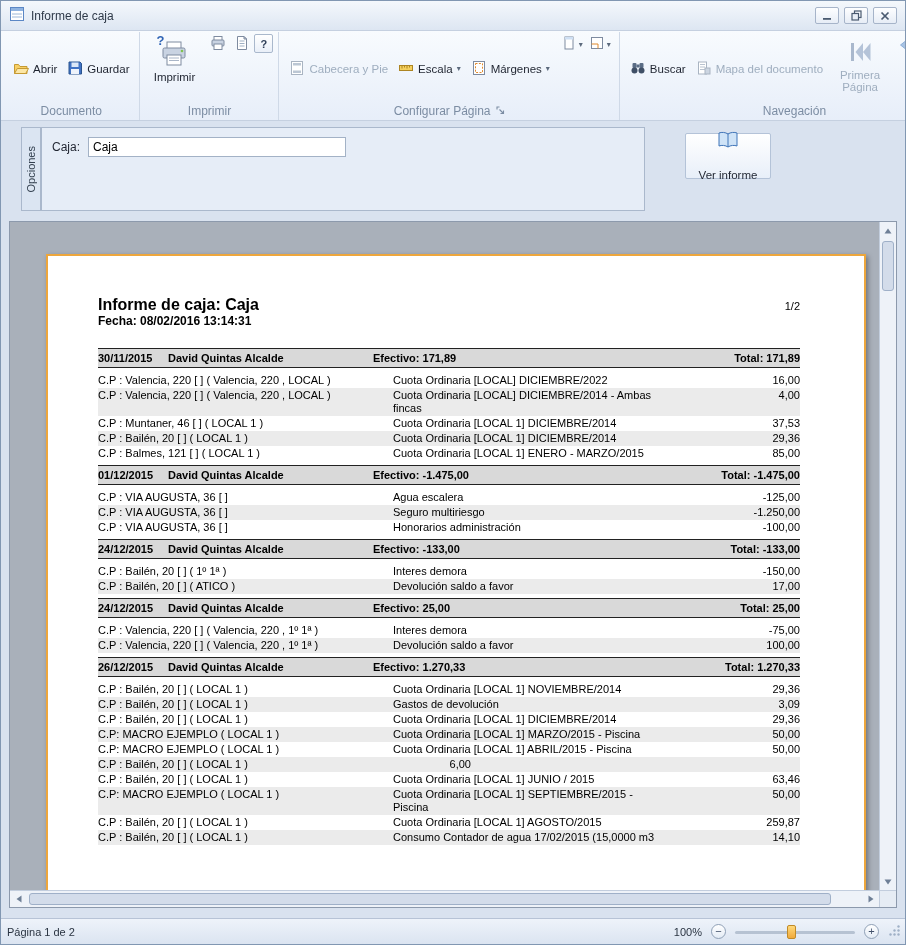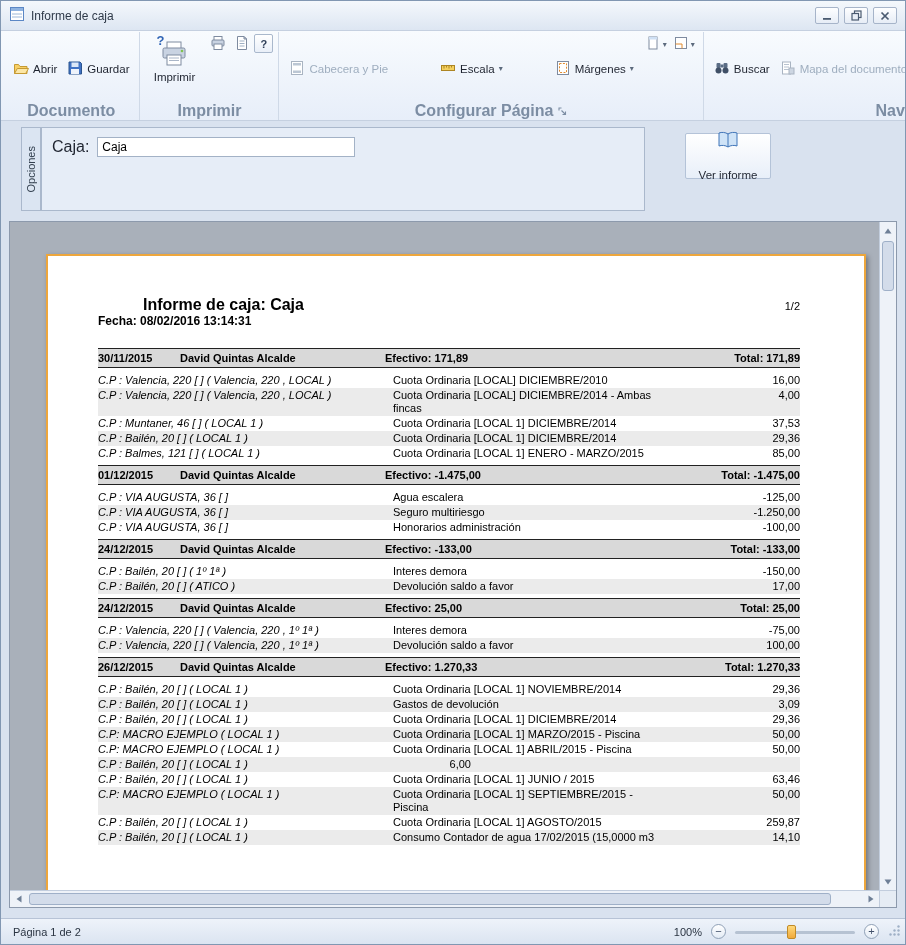--- a/index.html
+++ b/index.html
@@ -38,27 +38,27 @@
   .ribbon {
     flex: 0 0 90px;
     display: flex; align-items: stretch;
     background: linear-gradient(#f8fbfe, #e7eef9);
     border-bottom: 1px solid #c5d0e0;
     padding: 1px 0 0 2px;
   }
   .rgroup { display: flex; flex-direction: column; border-right: 1px solid #cfd9e7; padding: 2px 5px 1px; }
   .rbody { flex: 1 1 auto; display: flex; align-items: stretch; gap: 3px; }
   .rlabel {
-    flex: 0 0 16px; font-size: 16px; color: #7c8da3;
+    flex: 0 0 16px; font-size: 12px; color: #7c8da3;
     line-height: 14px; white-space: nowrap; padding: 0 3px;
-    display: flex; align-items: center; justify-content: center; gap: 5px; font-weight: bold;
+    display: flex; align-items: center; justify-content: center; gap: 5px;
   }
   .vstack { display: flex; }
   .around { justify-content: space-around; }
-  .between { justify-content: space-between; padding: 2px 0; gap: 42px; }
+  .between { justify-content: space-between; padding: 2px 0; }
 
   .rbtn {
     display: flex; align-items: center; gap: 4px;
     padding: 2px 4px; border: 1px solid transparent; border-radius: 2px;
     font-size: 11.5px; color: #1f2430; white-space: nowrap;
   }
   .rbig {
     display: flex; flex-direction: column; align-items: center;
     gap: 2px; width: 58px; padding: 4px 2px 2px;
     border: 1px solid transparent; border-radius: 2px;
@@ -94,21 +94,21 @@
   }
   .opt-tab span {
     writing-mode: vertical-rl; transform: rotate(180deg);
     font-size: 11px; color: #33404f;
   }
   .params {
     position: absolute; left: 40px; top: 6px; width: 604px; height: 84px;
     border: 1px solid #aab8cc; background: #e6edf7;
     padding: 9px 10px; display: flex; align-items: flex-start; gap: 8px;
   }
-  .params label { font-size: 16px; color: #1f2430; line-height: 20px; }
+  .params label { font-size: 12px; color: #1f2430; line-height: 20px; }
   .caja-input {
     width: 258px; height: 20px; border: 1px solid #a3b2c6;
     font-size: 12px; padding: 0 4px; font-family: inherit; background: #fff;
   }
   .verinforme {
     position: absolute; left: 684px; top: 12px; width: 86px; height: 46px;
     border: 1px solid #b4c3d8; border-radius: 2px;
     background: linear-gradient(#ffffff, #e8eff9);
     display: flex; flex-direction: column; align-items: center; justify-content: center;
     gap: 18px; font-size: 11.5px; color: #1f2430;
@@ -118,40 +118,40 @@
   .preview {
     flex: 1 1 auto; margin: 0 8px; position: relative;
     background: #a9b0ba; border: 1px solid #8c99ac; overflow: hidden;
   }
   .page {
     position: absolute; left: 36px; top: 32px; width: 820px; height: 1400px;
     background: #fff; border: 2px solid #eda63c;
     box-shadow: 2px 2px 5px rgba(0,0,0,.35);
   }
   .page-inner { padding: 40px 64px 30px 50px; color: #000; }
-  .rtitle-row { display: flex; align-items: baseline; margin-left: 45px; }
+  .rtitle-row { display: flex; align-items: baseline; }
   .rtitle { font-size: 16px; font-weight: bold; margin: 0; }
   .rpageind { margin-left: auto; font-size: 11px; }
   .rfecha { font-size: 12px; font-weight: bold; }
   .rtable { margin-top: 20px; font-size: 11px; }
 
   .tg-header {
     display: flex; align-items: center;
     background: #d9d9d9;
     border-top: 1px solid #222; border-bottom: 1px solid #222;
     font-weight: bold; padding: 3px 0; margin: 4px 0 5px;
   }
   .tg-header > div { padding-right: 6px; }
-  .h-date { width: 82px; }
+  .h-date { width: 70px; }
   .h-name { width: 205px; }
   .h-efectivo { flex: 1; }
   .tg-header .h-total { padding-right: 0; white-space: nowrap; }
   .trow { display: flex; align-items: flex-start; padding: 1px 0; line-height: 13px; }
   .trow.alt { background: #ebebeb; }
-  .c-prop { width: 295px; padding-right: 21px; font-style: italic; }
+  .c-prop { width: 295px; padding-right: 21px; }
   .c-concept { flex: 1; padding-right: 55px; }
   .c-amount { width: 78px; text-align: right; }
 
   
   .vscroll {
     position: absolute; top: 0; right: 0; width: 17px; bottom: 17px;
     background: #eef2f8; border-left: 1px solid #c2cddd;
   }
   .hscroll {
     position: absolute; left: 0; bottom: 0; right: 17px; height: 17px;
@@ -174,21 +174,21 @@
     position: absolute; right: 0; bottom: 0; width: 17px; height: 17px;
     background: #e6ecf4; border-left: 1px solid #c2cddd; border-top: 1px solid #c2cddd;
   }
 
   
   .statusbar {
     flex: 0 0 26px; margin-top: 10px;
     border-top: 1px solid #b7c3d6;
     background: linear-gradient(#eef3fa, #dbe4f1);
     display: flex; align-items: center;
-    padding: 0 4px 0 12px; font-size: 11px; color: #2a3442;
+    padding: 0 4px 0 6px; font-size: 11px; color: #2a3442;
   }
   .sb-right { margin-left: auto; display: flex; align-items: center; gap: 9px; }
   .zbtn {
     width: 15px; height: 15px; border: 1px solid #8fa0b6; border-radius: 50%;
     display: flex; align-items: center; justify-content: center;
     font-size: 11px; line-height: 1; color: #41506a;
     background: linear-gradient(#fff, #e3ebf5);
   }
   .zslider { position: relative; width: 120px; height: 16px; }
   .ztrack { position: absolute; left: 0; right: 0; top: 7px; height: 3px; background: #b6c2d2; border-radius: 2px; }
@@ -533,21 +533,21 @@
         <div class="rtable">
             <div class="tgroup">
               <div class="tg-header">
                 <div class="h-date">30/11/2015</div>
                 <div class="h-name">David Quintas Alcalde</div>
                 <div class="h-efectivo">Efectivo: 171,89</div>
                 <div class="h-total">Total: 171,89</div>
               </div>
               <div class="trow">
                 <div class="c-prop">C.P : Valencia, 220 [ ] ( Valencia, 220 , LOCAL )</div>
-                <div class="c-concept">Cuota Ordinaria [LOCAL] DICIEMBRE/2010</div>
+                <div class="c-concept">Cuota Ordinaria [LOCAL] DICIEMBRE/2022</div>
                 <div class="c-amount">16,00</div>
               </div>
               <div class="trow alt">
                 <div class="c-prop">C.P : Valencia, 220 [ ] ( Valencia, 220 , LOCAL )</div>
                 <div class="c-concept">Cuota Ordinaria [LOCAL] DICIEMBRE/2014 - Ambas fincas</div>
                 <div class="c-amount">4,00</div>
               </div>
               <div class="trow">
                 <div class="c-prop">C.P : Muntaner, 46 [ ] ( LOCAL 1 )</div>
                 <div class="c-concept">Cuota Ordinaria [LOCAL 1] DICIEMBRE/2014</div>

